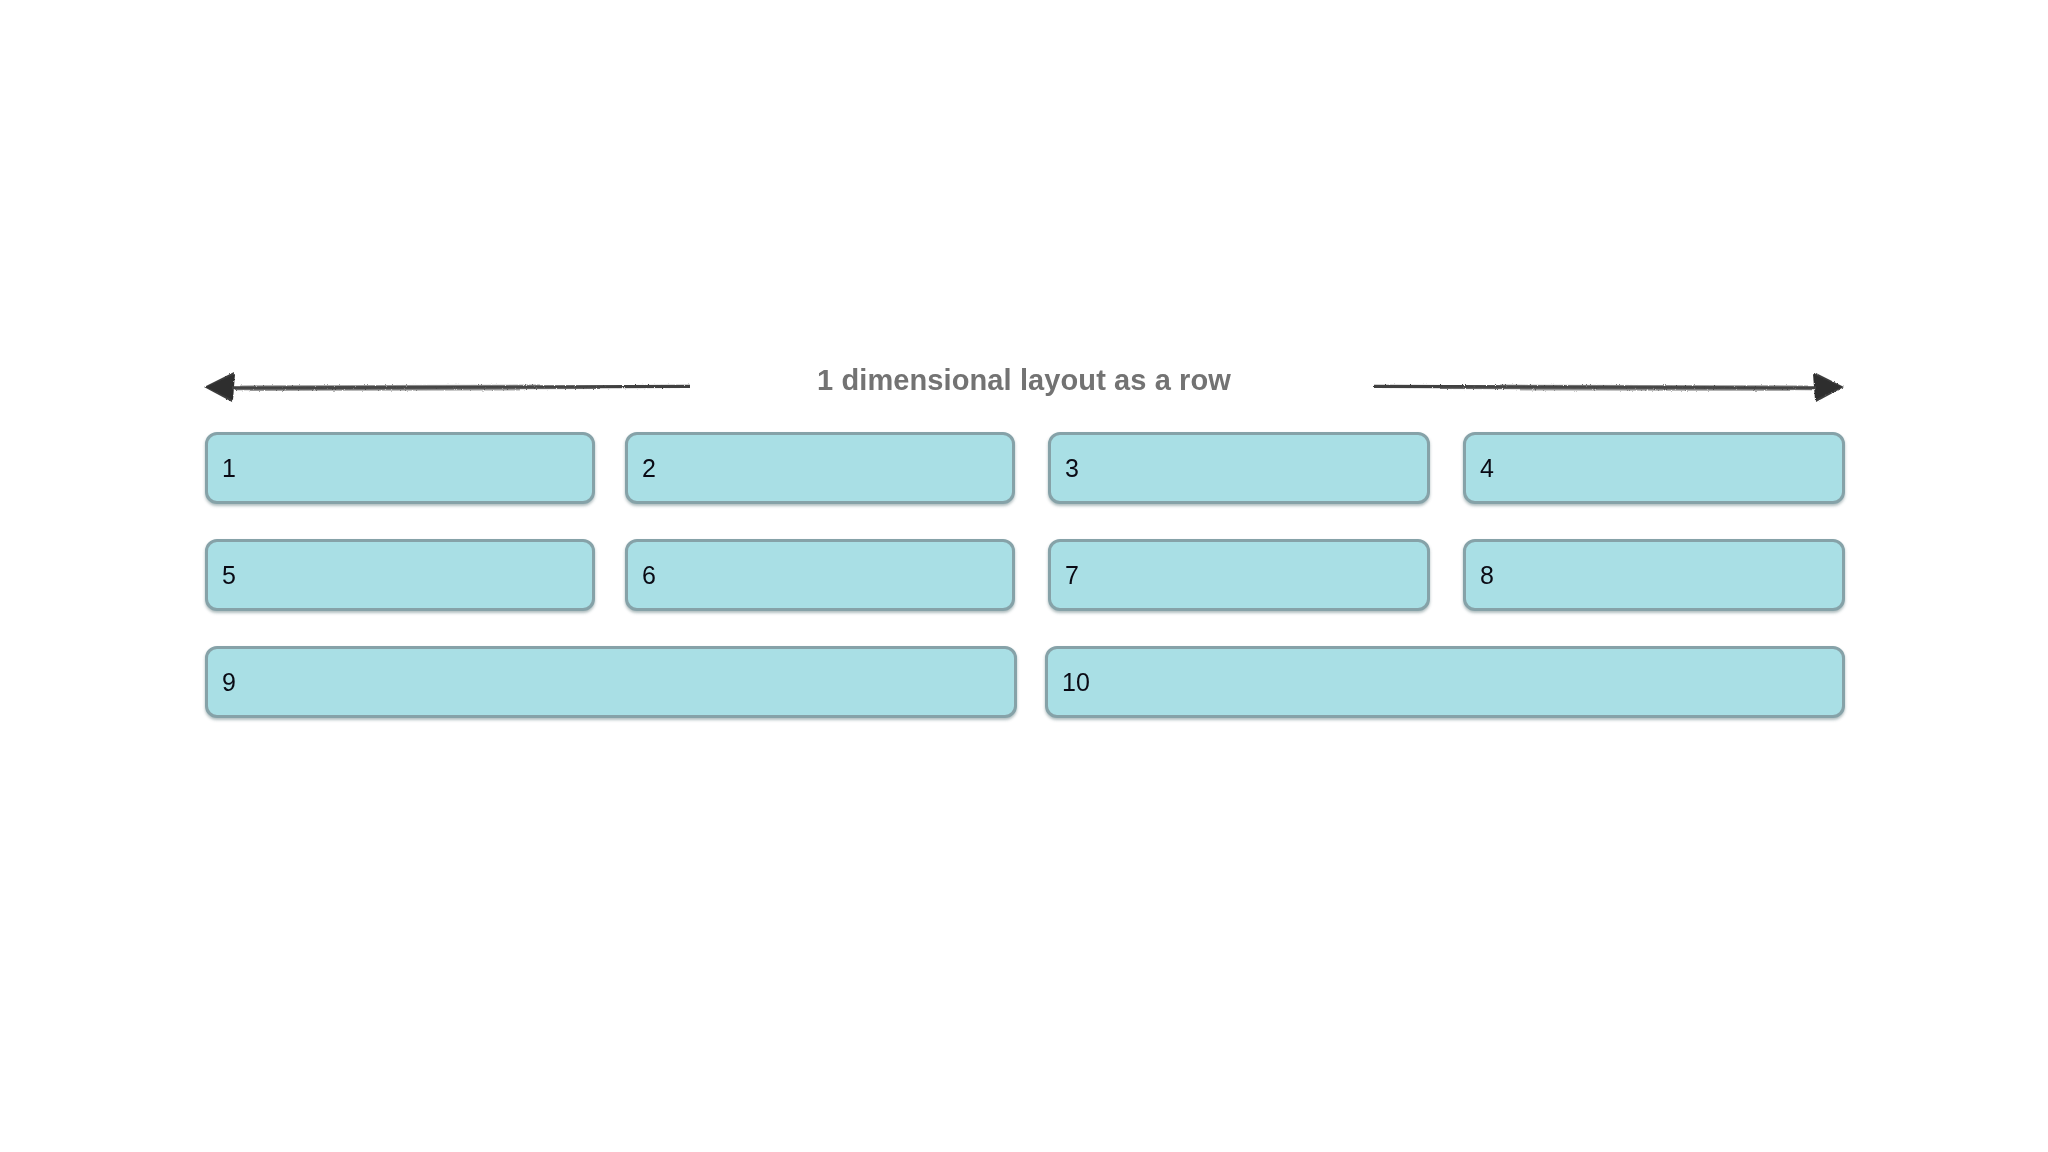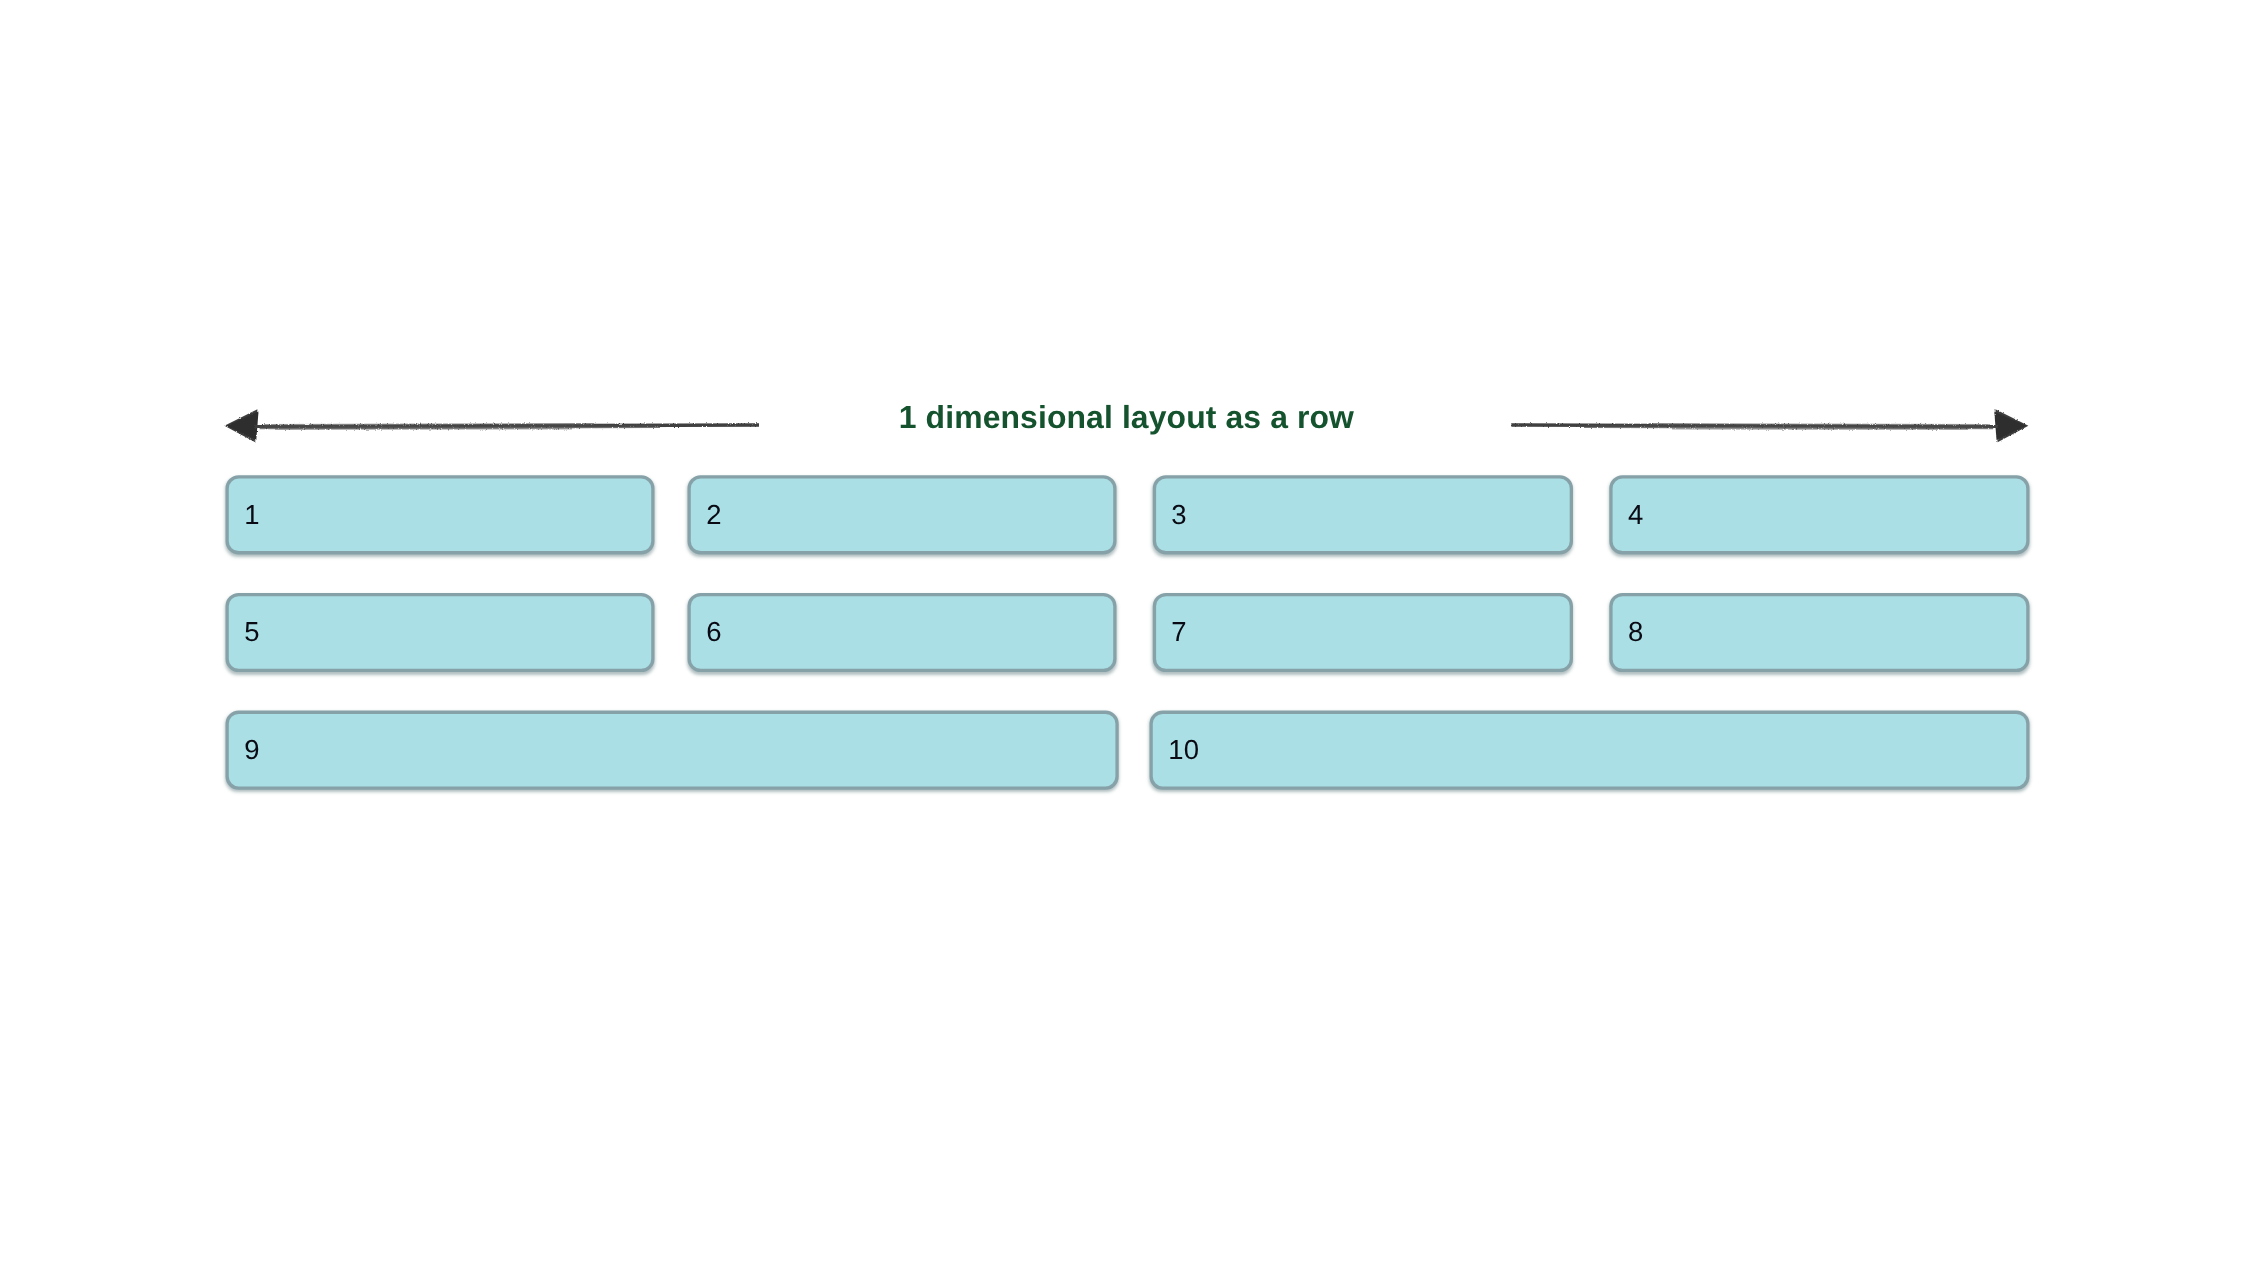--- a/index.html
+++ b/index.html
@@ -35,21 +35,21 @@
   }
 
   .title {
     position: absolute;
     left: 0;
     top: 360px;
     width: 2048px;
     text-align: center;
     font-size: 29px;
     font-weight: 700;
-    color: #14532d;
+    color: #737373;
     letter-spacing: 0.1px;
     line-height: 40px;
     white-space: nowrap;
   }
 
   
   .rows {
     position: absolute;
     left: 205px;
     top: 432px;

